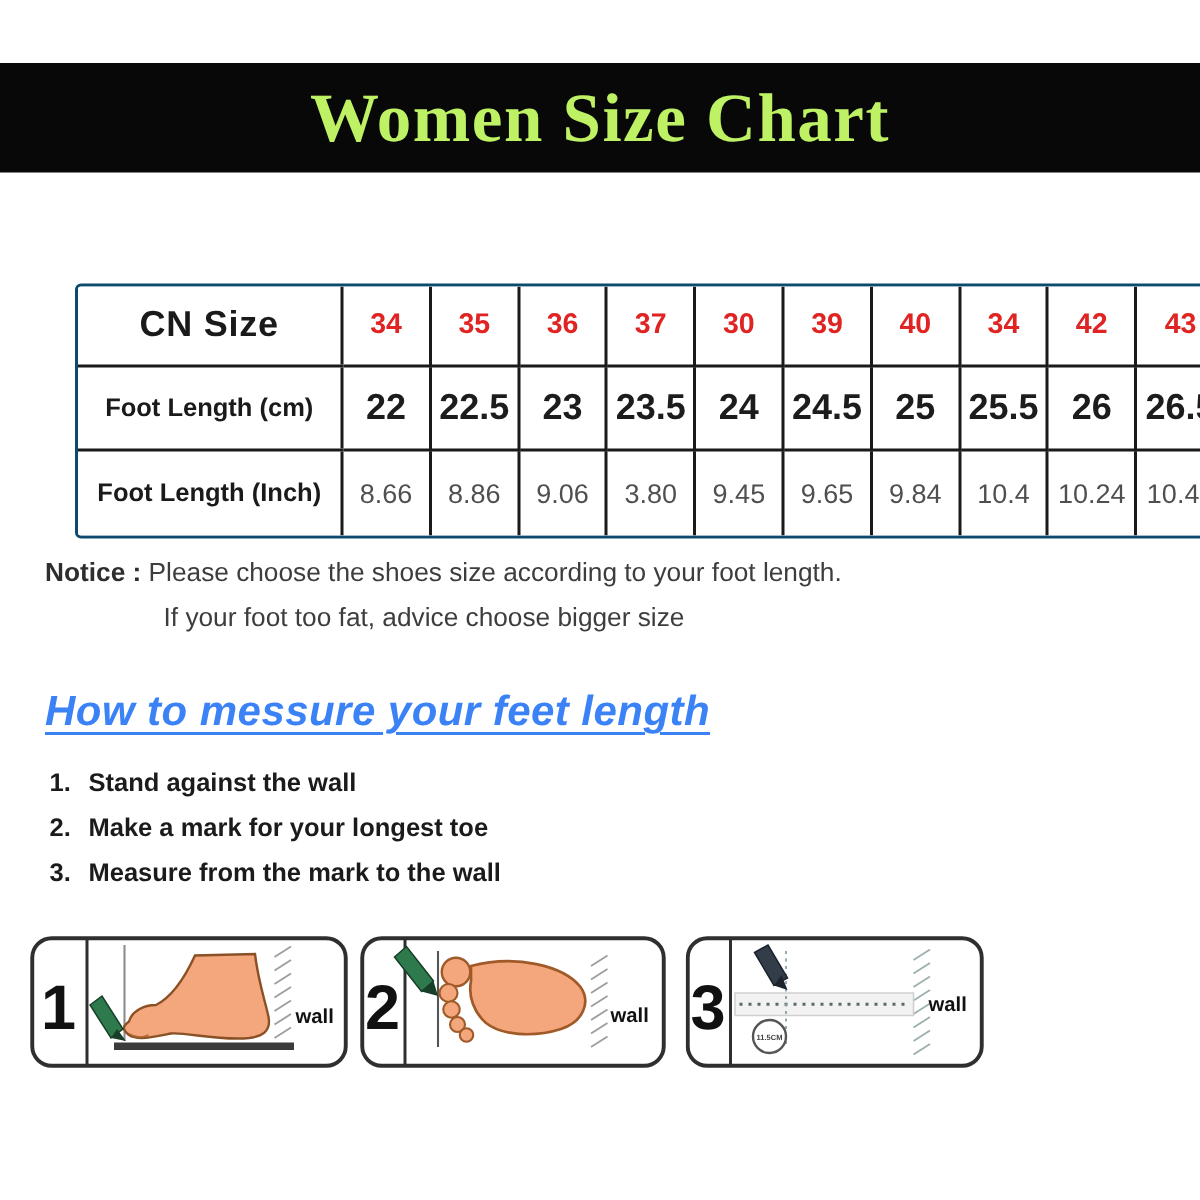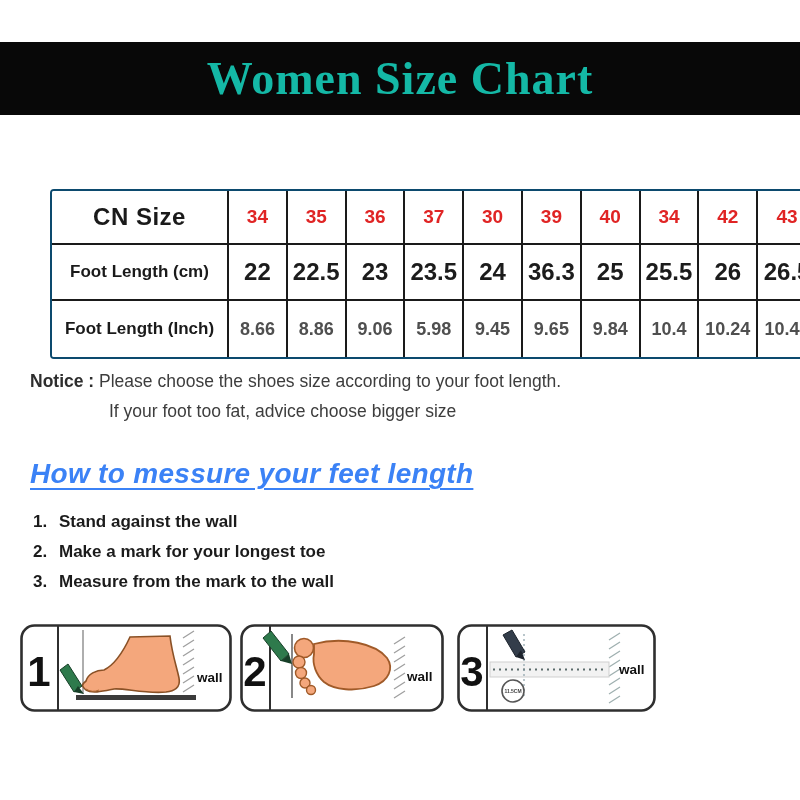--- a/index.html
+++ b/index.html
@@ -2,21 +2,21 @@
 <html><head>
 <meta charset="utf-8">
 <style>
   html,body{margin:0;padding:0;background:#fff;}
   .page{position:relative;width:800px;height:800px;background:#ffffff;overflow:hidden;
         font-family:"Liberation Sans",sans-serif;}
 
   
   .banner{position:absolute;left:0;top:42px;width:800px;height:73px;background:#080808;
           display:flex;align-items:center;justify-content:center;}
-  .banner h1{margin:0;color:#14b8a6;font-family:"Liberation Serif",serif;
+  .banner h1{margin:0;color:#bef264;font-family:"Liberation Serif",serif;
              font-size:46px;font-weight:bold;letter-spacing:1px;}
 
   
   .table-wrap{position:absolute;left:18px;top:189px;width:764px;
               border:2px solid #0c4a6e;border-radius:4px;overflow:hidden;margin-left:32px;}
   table.size{width:100%;border-collapse:collapse;table-layout:fixed;}
   table.size col.first{width:176px;}
   table.size td,table.size th{border:2px solid #1a1a1a;text-align:center;vertical-align:middle;
                               padding:0;background:#fff;}
   table.size tr:nth-child(1) td,table.size tr:nth-child(1) th{height:52px;}
@@ -24,21 +24,21 @@
   table.size tr:nth-child(3) td,table.size tr:nth-child(3) th{height:56px;}
   
   table.size tr td:last-child,table.size tr th:first-child{border-right:none;}
   table.size tr:first-child td,table.size tr:first-child th{border-top:none;}
   table.size tr:last-child td,table.size tr:last-child th{border-bottom:none;}
   table.size th{border-left:none;}
   .cn-label{font-size:24px;font-weight:bold;color:#1a1a1a;letter-spacing:.5px;}
   .row-label{font-size:17px;font-weight:bold;color:#1a1a1a;}
   .size-val{font-size:19px;font-weight:bold;color:#e02424;}
   .cm-val{font-size:24px;font-weight:bold;color:#1c1c1c;}
-  .inch-val{font-size:18px;font-weight:bold;color:#4f4f4f;}
+  .inch-val{font-size:18px;font-weight:normal;color:#4f4f4f;}
 
   
   .notice{position:absolute;left:30px;top:366px;font-size:17.5px;color:#3d3d3d;line-height:30px;}
   .notice b{color:#2e2e2e;}
   .notice .line2{padding-left:79px;}
 
   
   .how-heading{position:absolute;left:30px;top:458px;color:#3b82f6;
                font-size:28px;font-weight:bold;font-style:italic;
                text-decoration:underline;text-underline-offset:5px;
@@ -92,32 +92,32 @@
         <td class="size-val">42</td>
         <td class="size-val">43</td>
       </tr>
       <tr>
         <th class="row-label">Foot Length (cm)</th>
         <td class="cm-val">22</td>
         <td class="cm-val">22.5</td>
         <td class="cm-val">23</td>
         <td class="cm-val">23.5</td>
         <td class="cm-val">24</td>
-        <td class="cm-val">36.3</td>
+        <td class="cm-val">24.5</td>
         <td class="cm-val">25</td>
         <td class="cm-val">25.5</td>
         <td class="cm-val">26</td>
         <td class="cm-val">26.5</td>
       </tr>
       <tr>
         <th class="row-label">Foot Length (Inch)</th>
         <td class="inch-val">8.66</td>
         <td class="inch-val">8.86</td>
         <td class="inch-val">9.06</td>
-        <td class="inch-val">5.98</td>
+        <td class="inch-val">3.80</td>
         <td class="inch-val">9.45</td>
         <td class="inch-val">9.65</td>
         <td class="inch-val">9.84</td>
         <td class="inch-val">10.4</td>
         <td class="inch-val">10.24</td>
         <td class="inch-val">10.44</td>
       </tr>
     </tbody>
       </table>
   </div>

